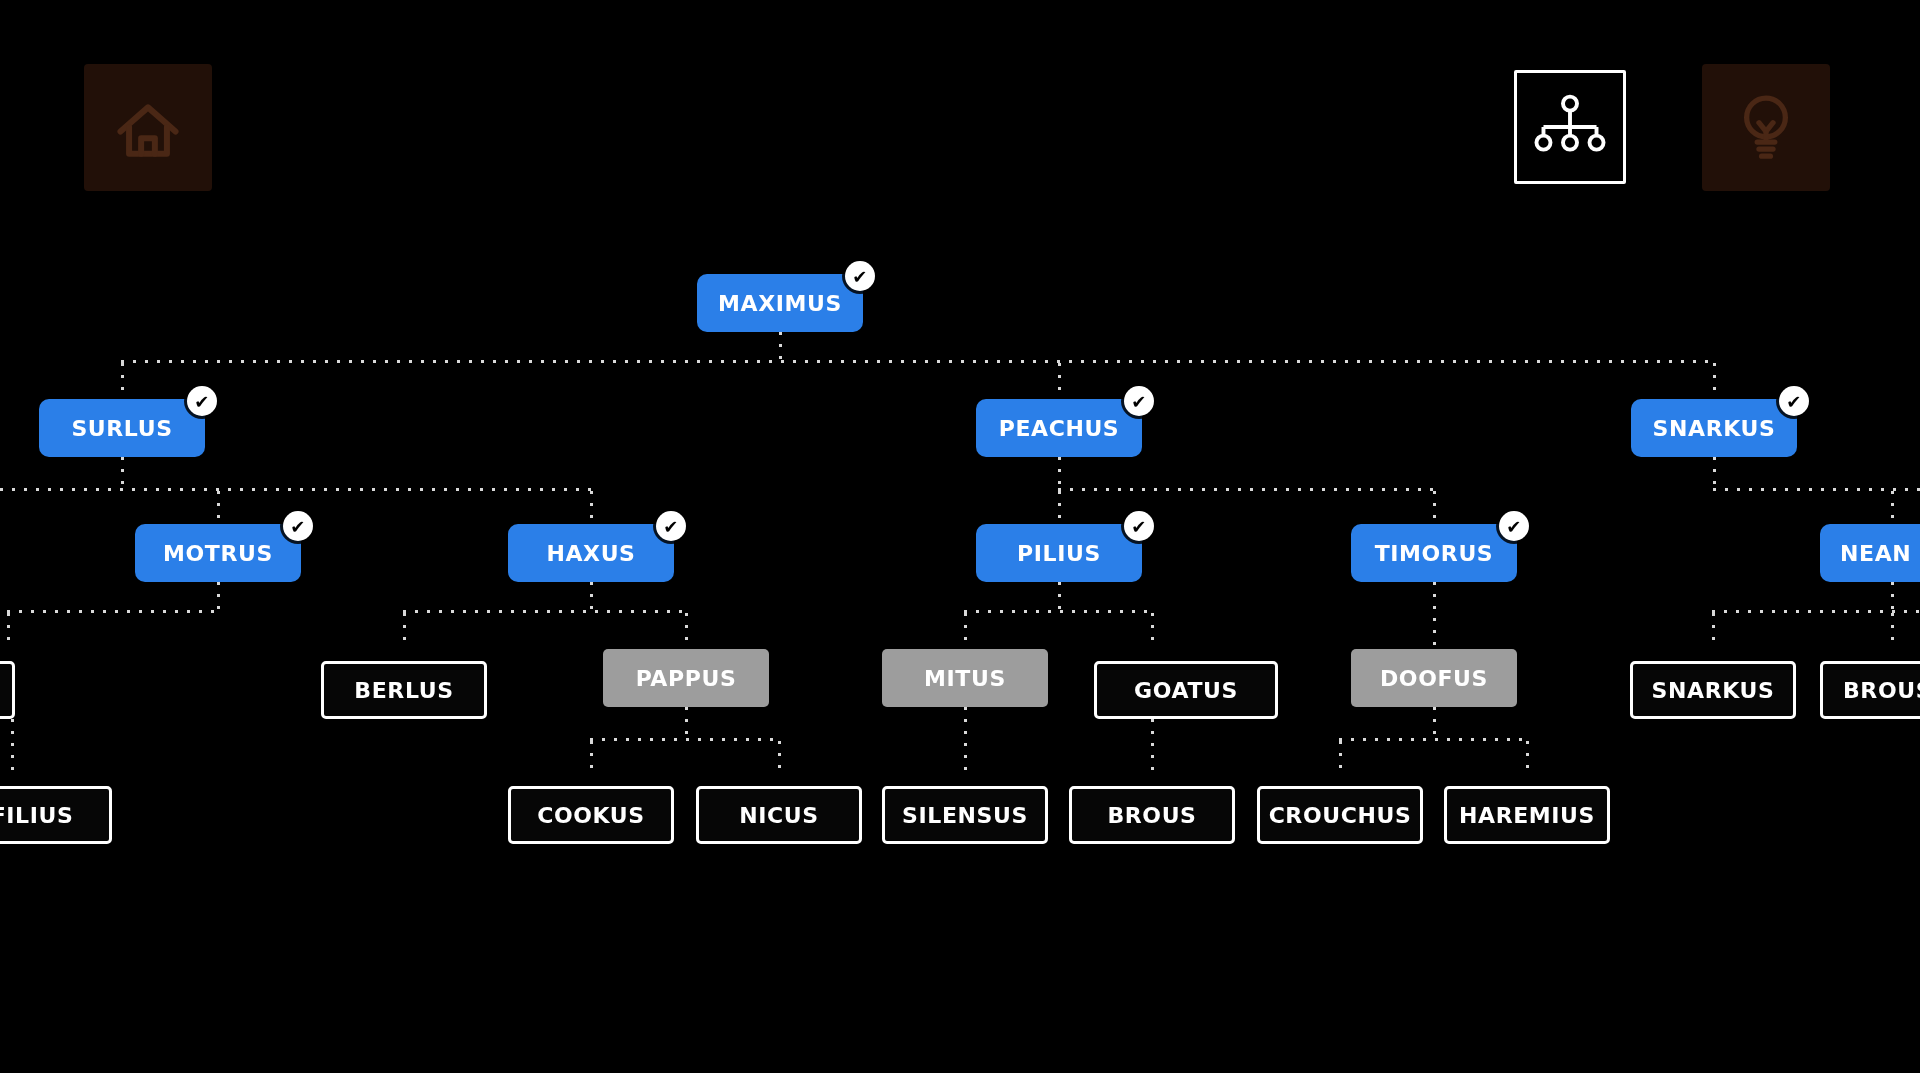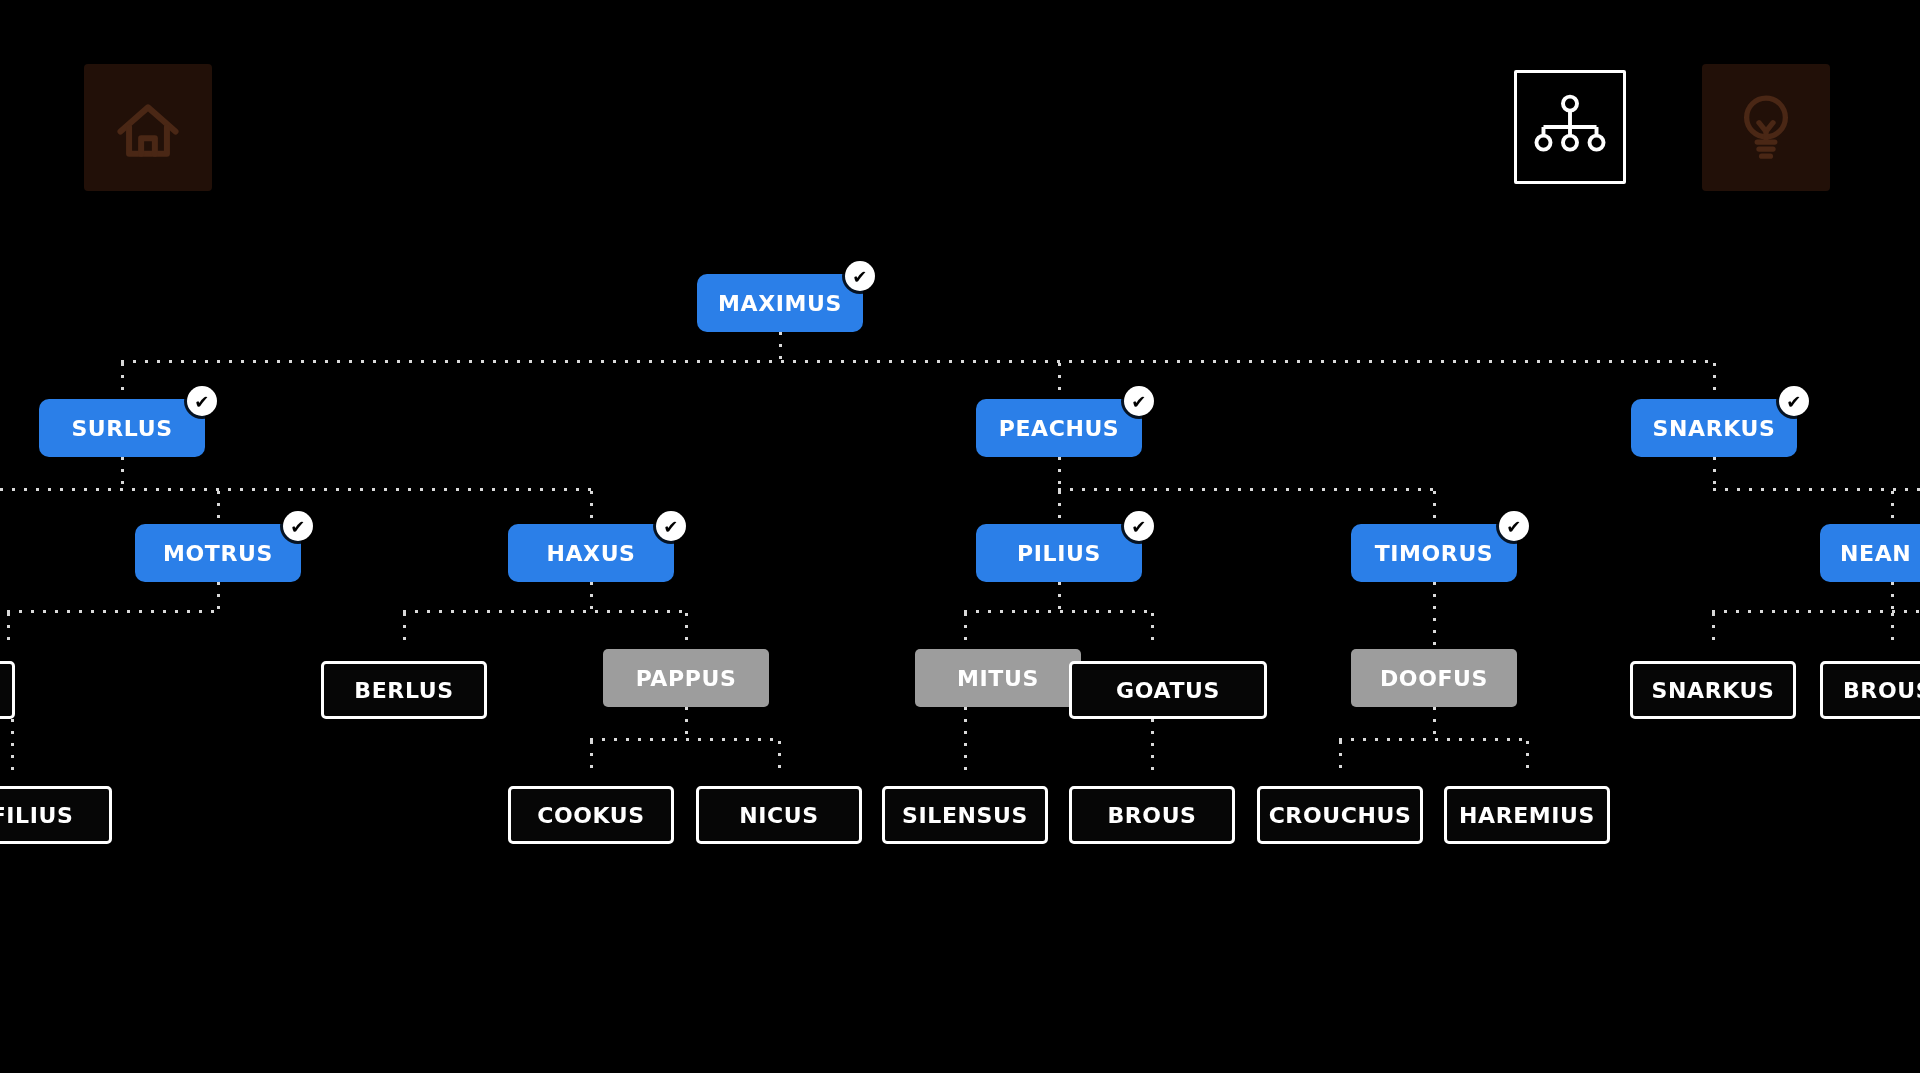--- a/index.html
+++ b/index.html
@@ -162,24 +162,24 @@
 
   <div class="node slot" style="left:-151px;top:649px;width:166px;">
     <span class="label"></span>
   </div>
   <div class="node slot" style="left:321px;top:649px;width:166px;">
     <span class="label">BERLUS</span>
   </div>
   <div class="node guess" style="left:603px;top:649px;width:166px;text-align:right;">
     <span class="label">PAPPUS</span>
   </div>
-  <div class="node guess" style="left:882px;top:649px;width:166px;margin-left:33px;">
+  <div class="node guess" style="left:882px;top:649px;width:166px;">
     <span class="label">MITUS</span>
   </div>
-  <div class="node slot" style="left:1069px;top:649px;width:198px;">
+  <div class="node slot" style="left:1094px;top:649px;width:184px;">
     <span class="label">GOATUS</span>
   </div>
   <div class="node guess" style="left:1351px;top:649px;width:166px;justify-content:center;">
     <span class="label">DOOFUS</span>
   </div>
   <div class="node slot" style="left:1630px;top:649px;width:166px;">
     <span class="label">SNARKUS</span>
   </div>
   <div class="node slot align-left" style="left:1820px;top:649px;width:166px;">
     <span class="label">BROUS</span>

